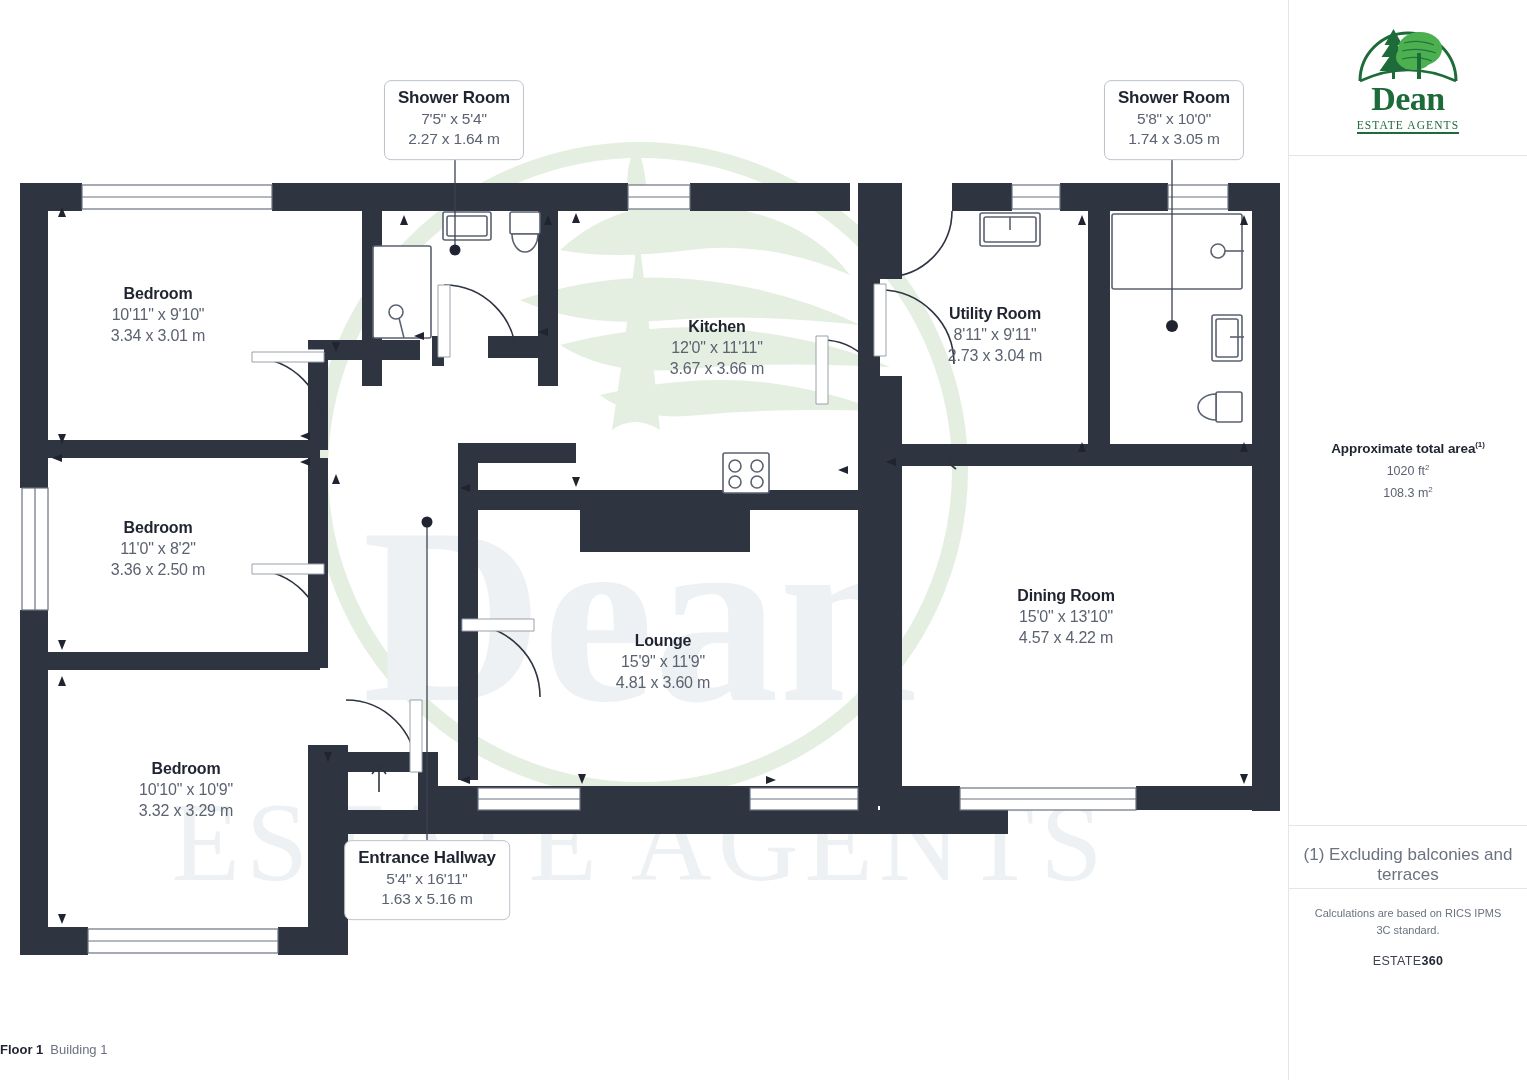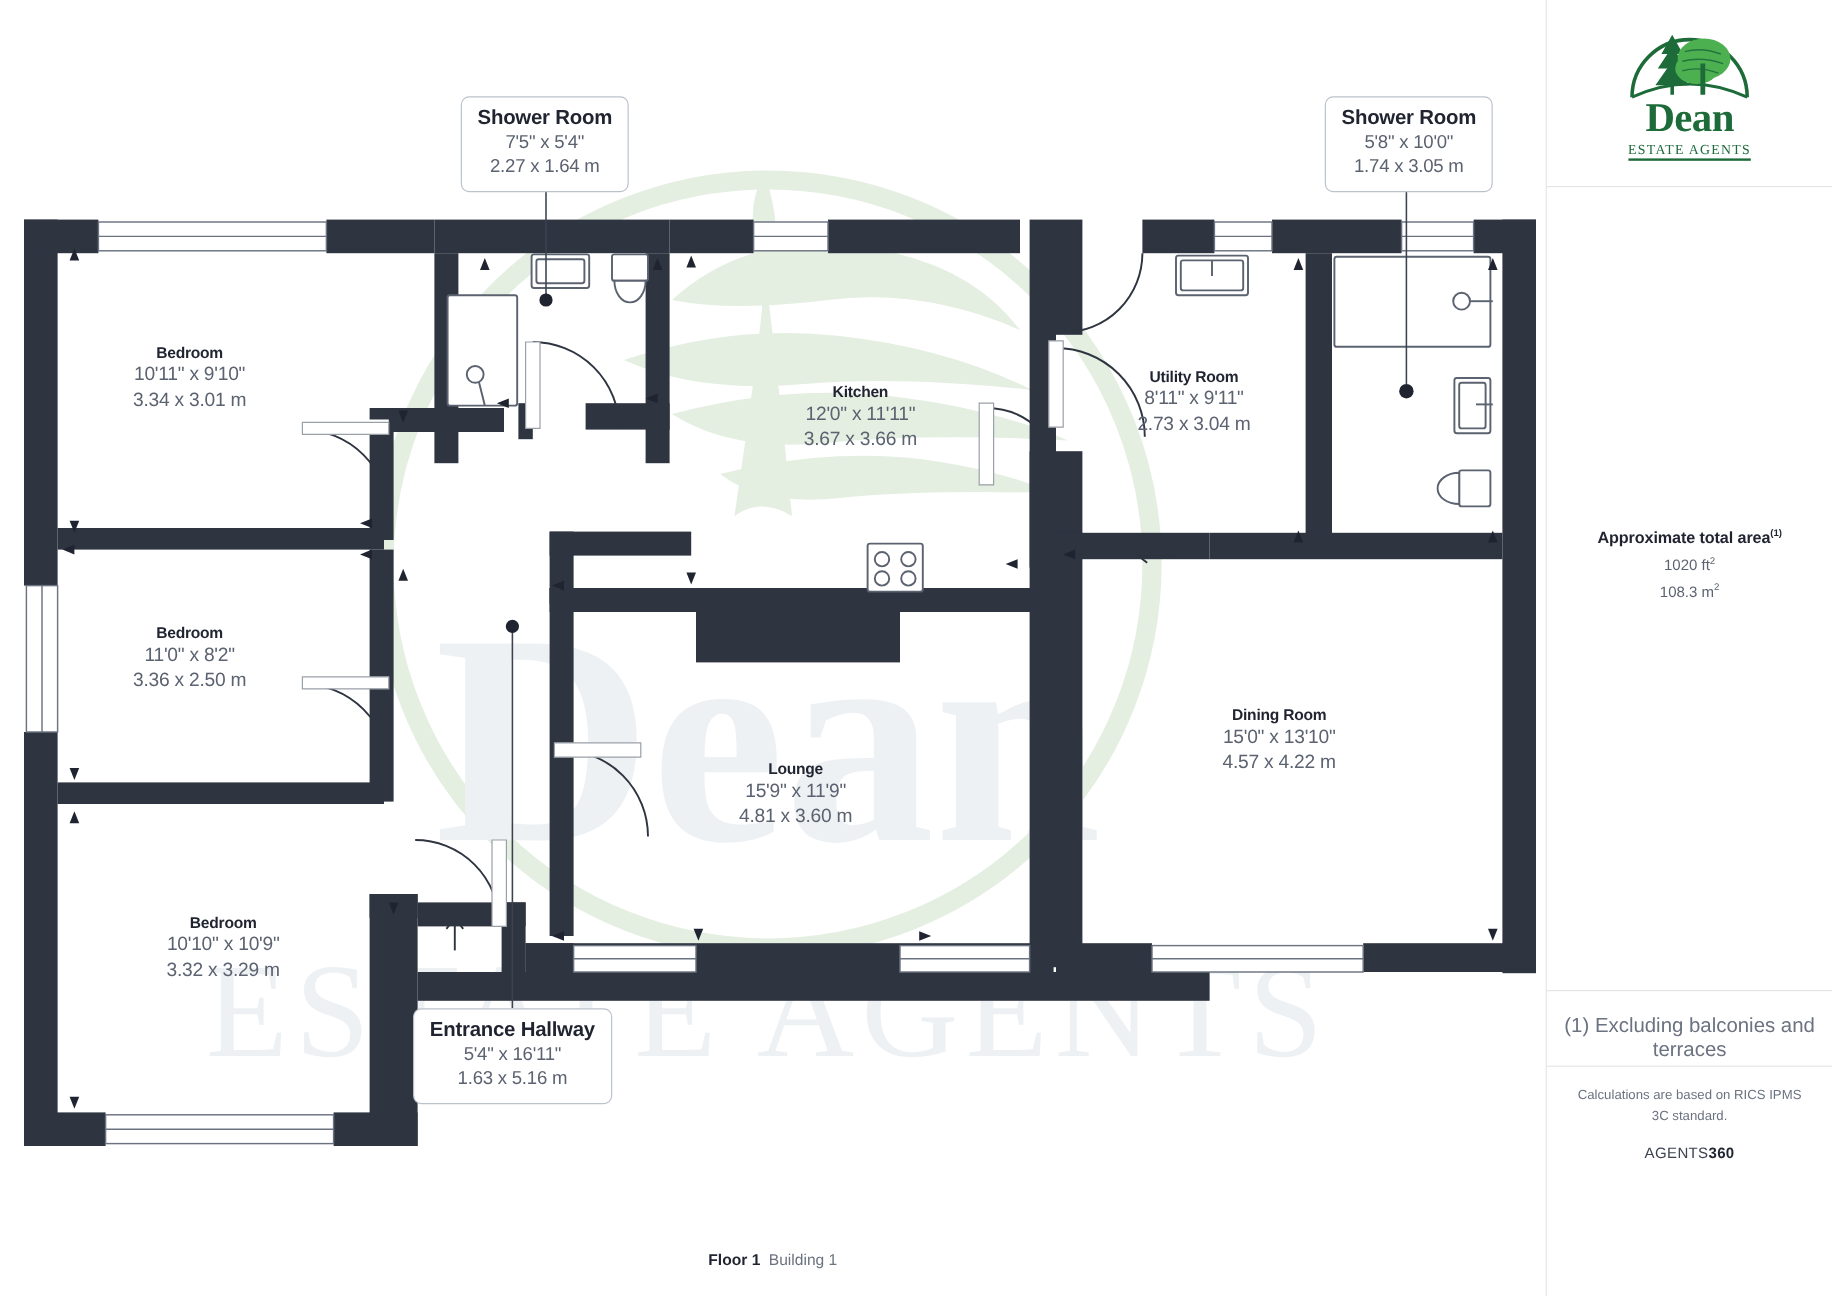--- a/index.html
+++ b/index.html
@@ -72,42 +72,42 @@
     text-align: center; font-size: 11px; color: #6b7280;
     line-height: 1.55; padding: 0 20px; box-sizing: border-box;
   }
   #disclaimer p { margin: 0 0 13px 0; }
   .g360 { font-size: 12.5px; color: #3c4250; letter-spacing: 0.3px; }
   .g360 b { font-weight: 700; color: #1f2430; }
 
   
   #floor-caption {
     position: absolute; left: 0; top: 1042px;
-    width: 1288px; text-align: center; font-size: 13px;
+    width: 1288px; text-align: left; font-size: 13px;
   }
   #floor-caption .f1 { font-weight: 700; color: #1f2430; }
   #floor-caption .b1 { color: #6b7280; margin-left: 7px; }
 
   
   #plan {
     position: absolute; left: 0; top: 0;
     width: 1288px; height: 1030px;
   }
   #plan svg { display:block; }
 
   
   .room-label {
     position: absolute;
     text-align: center;
     white-space: nowrap;
     transform: translate(-50%, -50%);
     pointer-events: none;
   }
   .room-label .rname {
-    font-size: 13px; font-weight: 700; color: #1f2430;
+    font-size: 16px; font-weight: 700; color: #1f2430;
     letter-spacing: -0.2px; line-height: 1.22;
   }
   .room-label .rdim {
     font-size: 16px; color: #5b6270; line-height: 1.32;
     letter-spacing: -0.2px;
   }
   
   .room-label.boxed {
     background: #ffffff;
     border: 1.4px solid #bcc2cb;
@@ -486,21 +486,21 @@
 
     <div class="sb-sep" style="top:825px;"></div>
 
     <div id="footnote">(1) Excluding balconies and terraces</div>
 
     <div class="sb-sep" style="top:888px;"></div>
 
     <div id="disclaimer">
       <p>Calculations are based on RICS IPMS 3C standard.</p>
       <p class="g360">
-        <span>AGENTS</span><b>360</b>
+        <span>ESTATE</span><b>360</b>
       </p>
     </div>
   </div>
 
   <div id="floor-caption">
     <span class="f1">Floor 1</span><span class="b1">Building 1</span>
   </div>
 
 </div>
 

